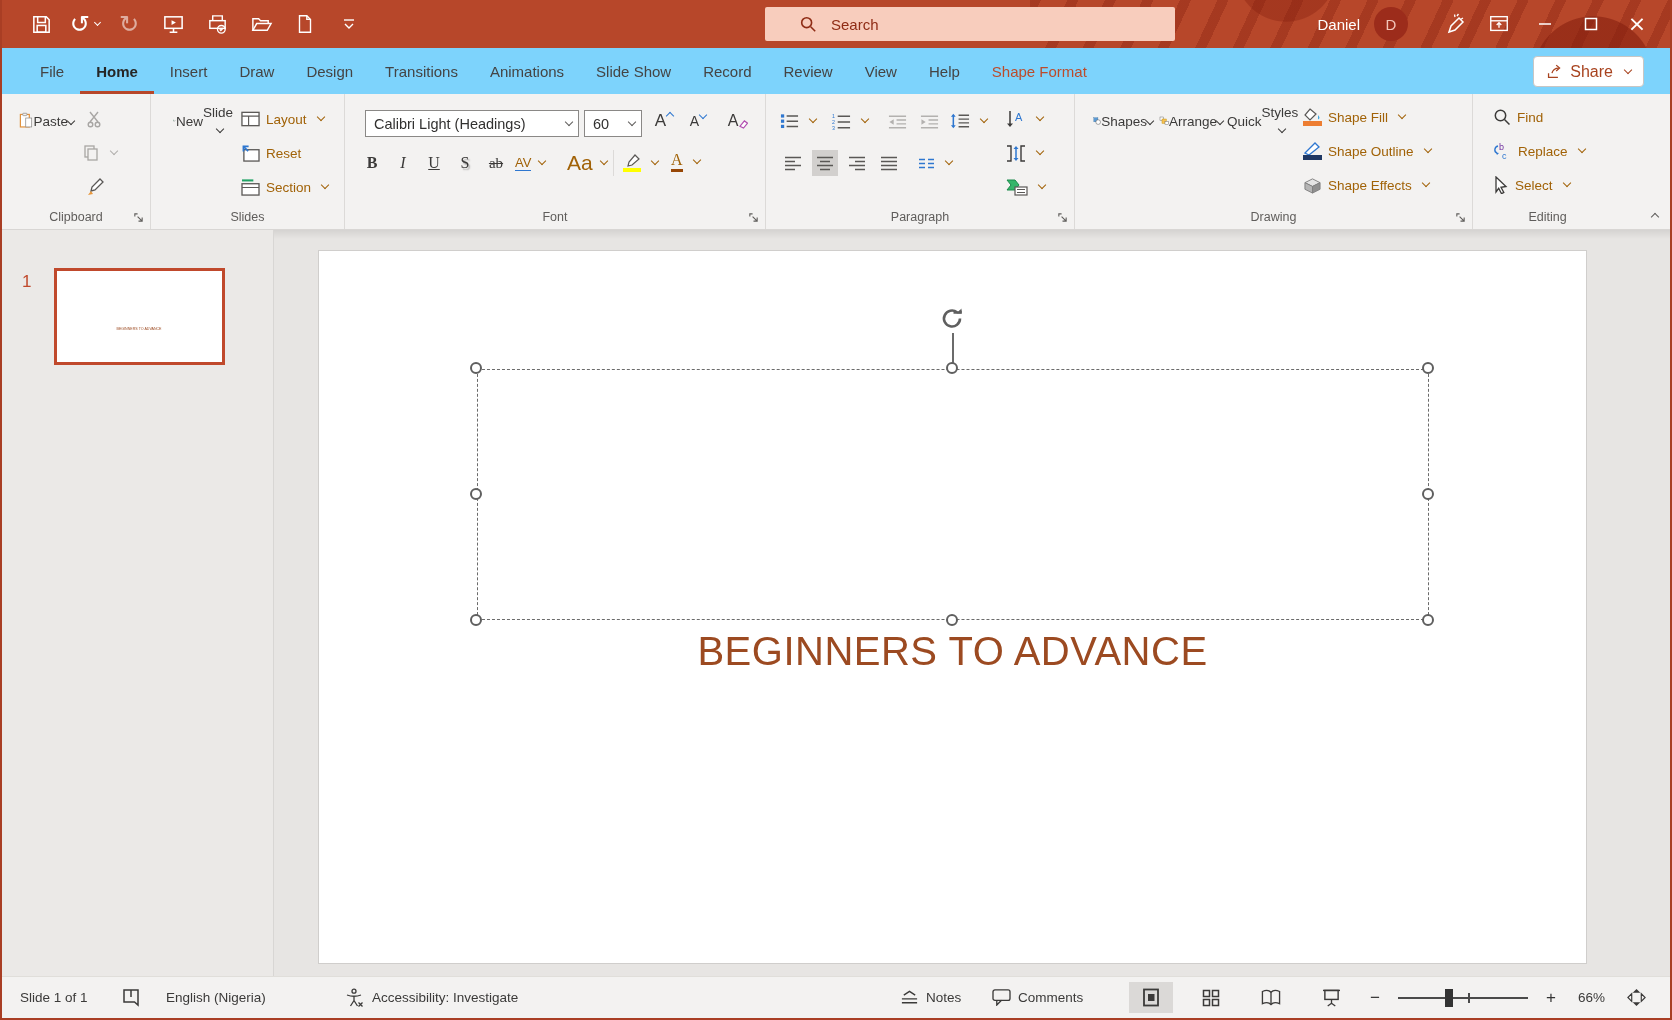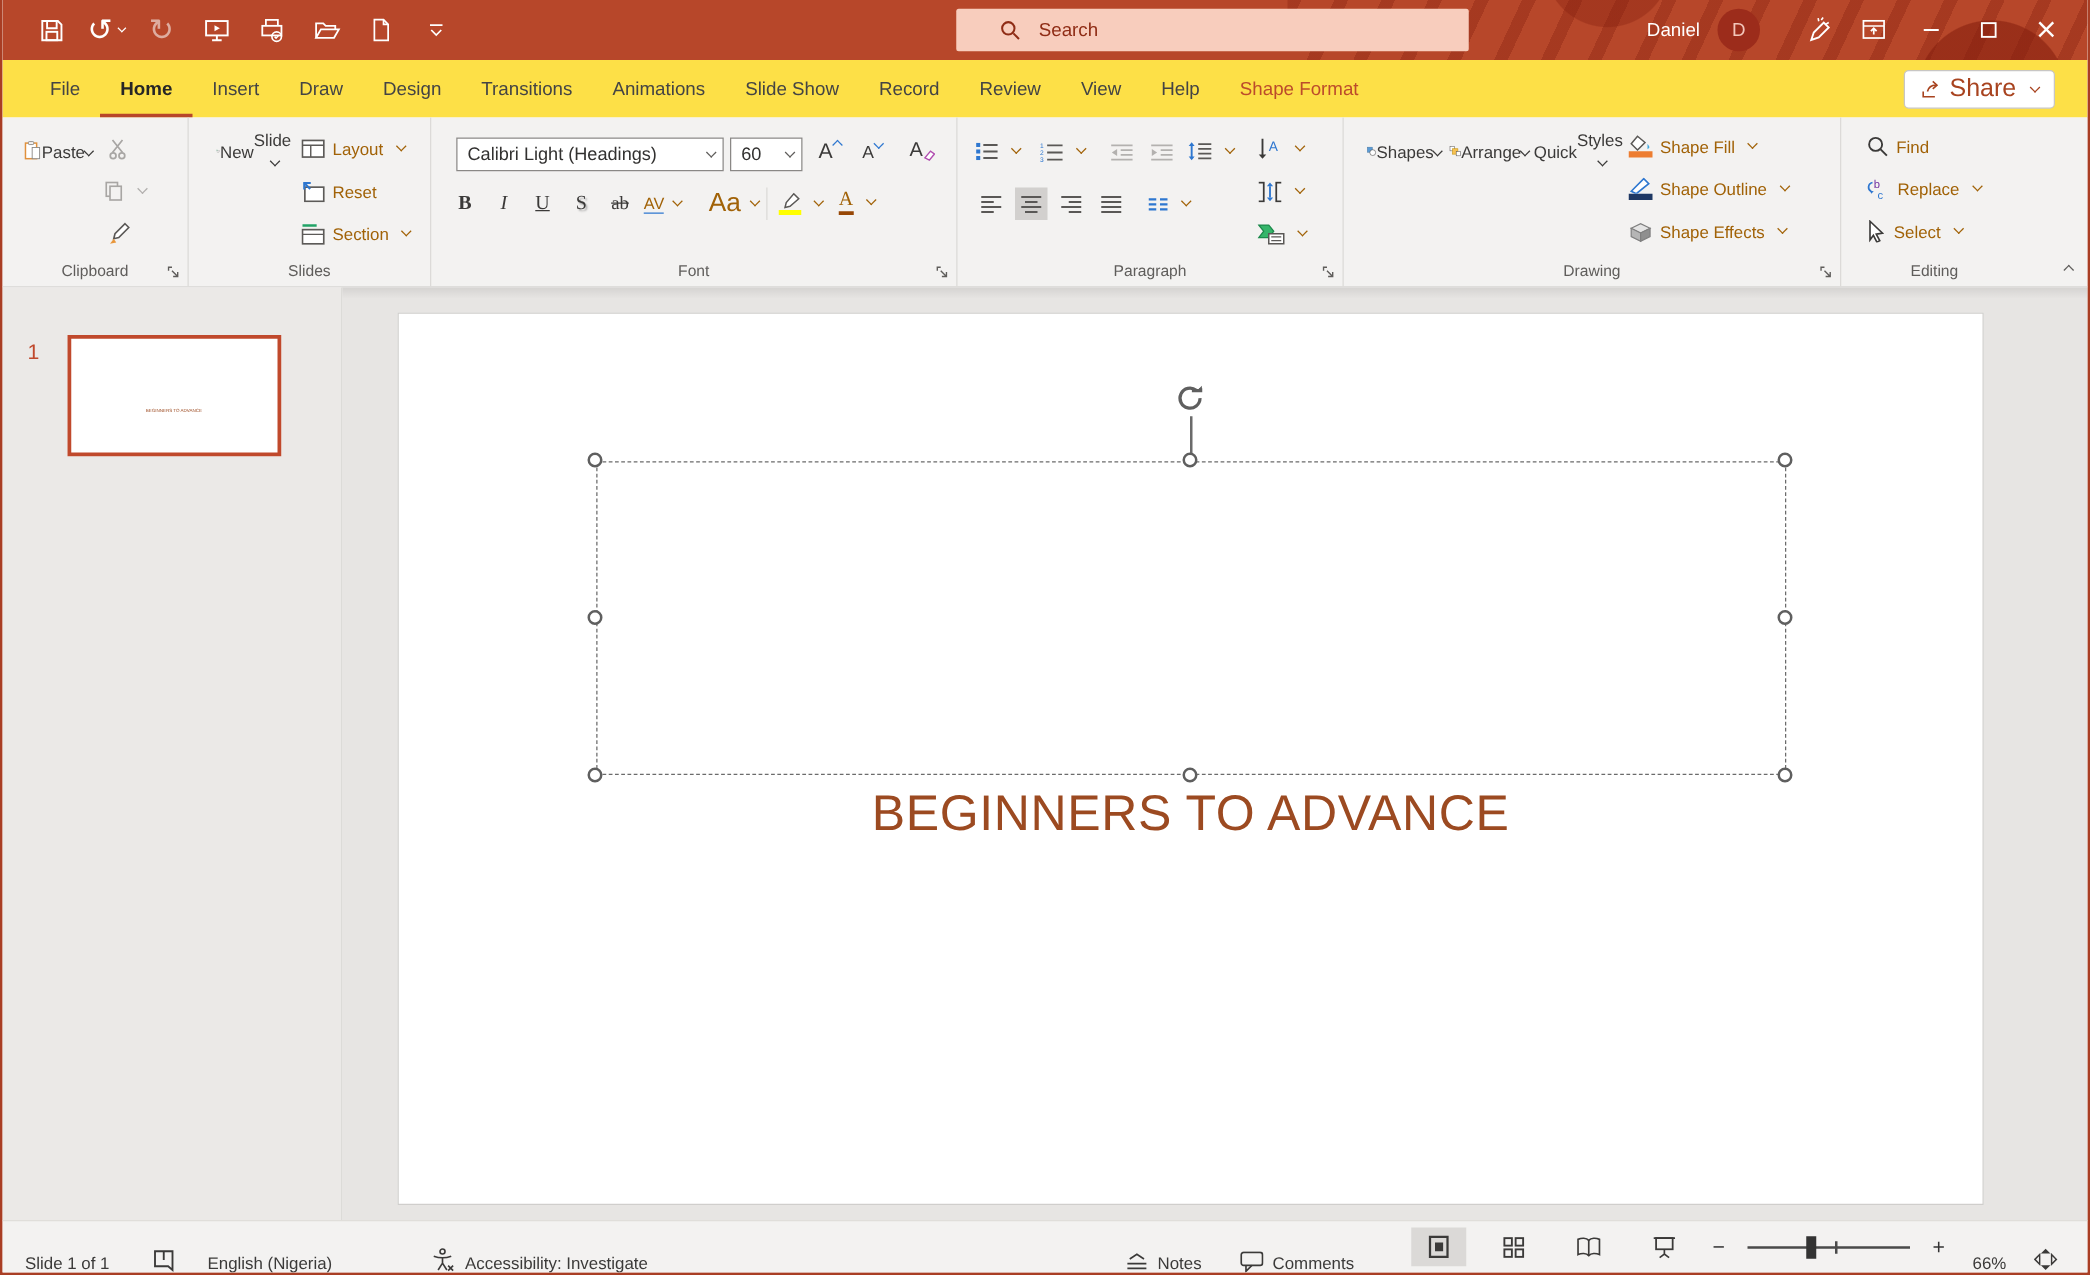--- a/index.html
+++ b/index.html
@@ -31,28 +31,28 @@
     border-radius:2px; display:flex; align-items:center; color:#8f2c15; font-size:15px; }
   .tb-search .mag { margin:0 14px 0 34px; }
   .tb-right { position:absolute; right:10px; top:0; height:48px; display:flex; align-items:center; }
   .tb-user { font-size:15px; margin-right:14px; }
   .tb-avatar { width:34px; height:34px; border-radius:50%; background:#9c2c1b; color:#f3c6ba;
     display:flex; align-items:center; justify-content:center; font-size:15px; margin-right:22px; }
   .tb-icnbtn { width:46px; height:48px; display:flex; align-items:center; justify-content:center; color:#fff; }
   .close-x { font-size:22px; line-height:1; font-family:"DejaVu Sans", sans-serif; }
 
   
-  .tabbar { position:absolute; left:0; top:48px; right:0; height:46px; background:#fde047; }
+  .tabbar { position:absolute; left:0; top:48px; right:0; height:46px; background:#7dd3fc; }
   .tabs { position:absolute; left:22px; top:0; height:46px; display:flex; align-items:stretch; }
   .tab { display:flex; align-items:center; padding:0 16px; font-size:15px; color:#444; cursor:default; }
   .tab.active { font-weight:bold; color:#262626; box-shadow:inset 0 -3px 0 #b7472a; }
   .tab.contextual { color:#bc4b2b; }
   .share-btn { position:absolute; right:26px; top:8px; height:31px; padding:0 12px; background:#fff;
     border:1px solid #c8c6c4; border-radius:4px; display:flex; align-items:center; gap:7px;
-    font-size:20px; color:#a8431f; }
+    font-size:16px; color:#a8431f; }
 
   
   .ribbon { position:absolute; left:0; top:94px; right:0; height:136px; background:#f3f2f1;
     border-bottom:1px solid #d8d6d4; }
   .rgroup { position:absolute; top:0; bottom:0; border-right:1px solid #dcdad8; }
   .rlabel { position:absolute; bottom:5px; left:0; right:0; text-align:center; font-size:12.5px; color:#5f5d5b; }
   .launcher { position:absolute; bottom:6px; right:6px; color:#5f5d5b; }
   .bigbtn { position:absolute; display:flex; flex-direction:row; align-items:center;
     font-size:13.5px; color:#3b3a39; line-height:17px; text-align:center; }
   .mbtn { position:absolute; display:flex; align-items:center; gap:6px; font-size:13.5px;
@@ -87,21 +87,21 @@
   .handle { position:absolute; width:12px; height:12px; border-radius:50%; background:#fff;
     border:2.2px solid #5f5f5f; }
   .rotate-stem { position:absolute; left:633px; top:82px; width:1.6px; height:34px; background:#6b6b6b; }
   .rotate-handle { position:absolute; left:620px; top:54px; color:#5f5f5f; }
   .slide-title { position:absolute; left:0; right:0; top:378px; text-align:center;
     font-size:40px; color:#9c4a21; letter-spacing:.5px; font-weight:normal; }
 
   
   .statusbar { position:absolute; left:0; right:0; bottom:0; height:42px; background:#f3f2f1;
     border-top:1px solid #e0deda; font-size:13.5px; color:#3b3a39; }
-  .sb-item { position:absolute; top:0; height:41px; display:flex; align-items:flex-end; gap:7px; }
+  .sb-item { position:absolute; top:0; height:41px; display:flex; align-items:center; gap:7px; }
   .sb-viewbtn { position:absolute; top:5px; width:44px; height:31px; display:flex;
     align-items:center; justify-content:center; color:#3b3a39; }
   .sb-viewbtn.sel { background:#dbd9d7; }
   .z-track { position:absolute; top:20px; height:1.6px; background:#4a4a4a; }
   .z-tick { position:absolute; top:16px; width:1.6px; height:10px; background:#4a4a4a; }
   .z-handle { position:absolute; top:12px; width:8px; height:18px; background:#333; }
   .z-sign { position:absolute; top:0; height:41px; display:flex; align-items:center;
     font-size:17px; color:#333; }
 </style>
 </head>

